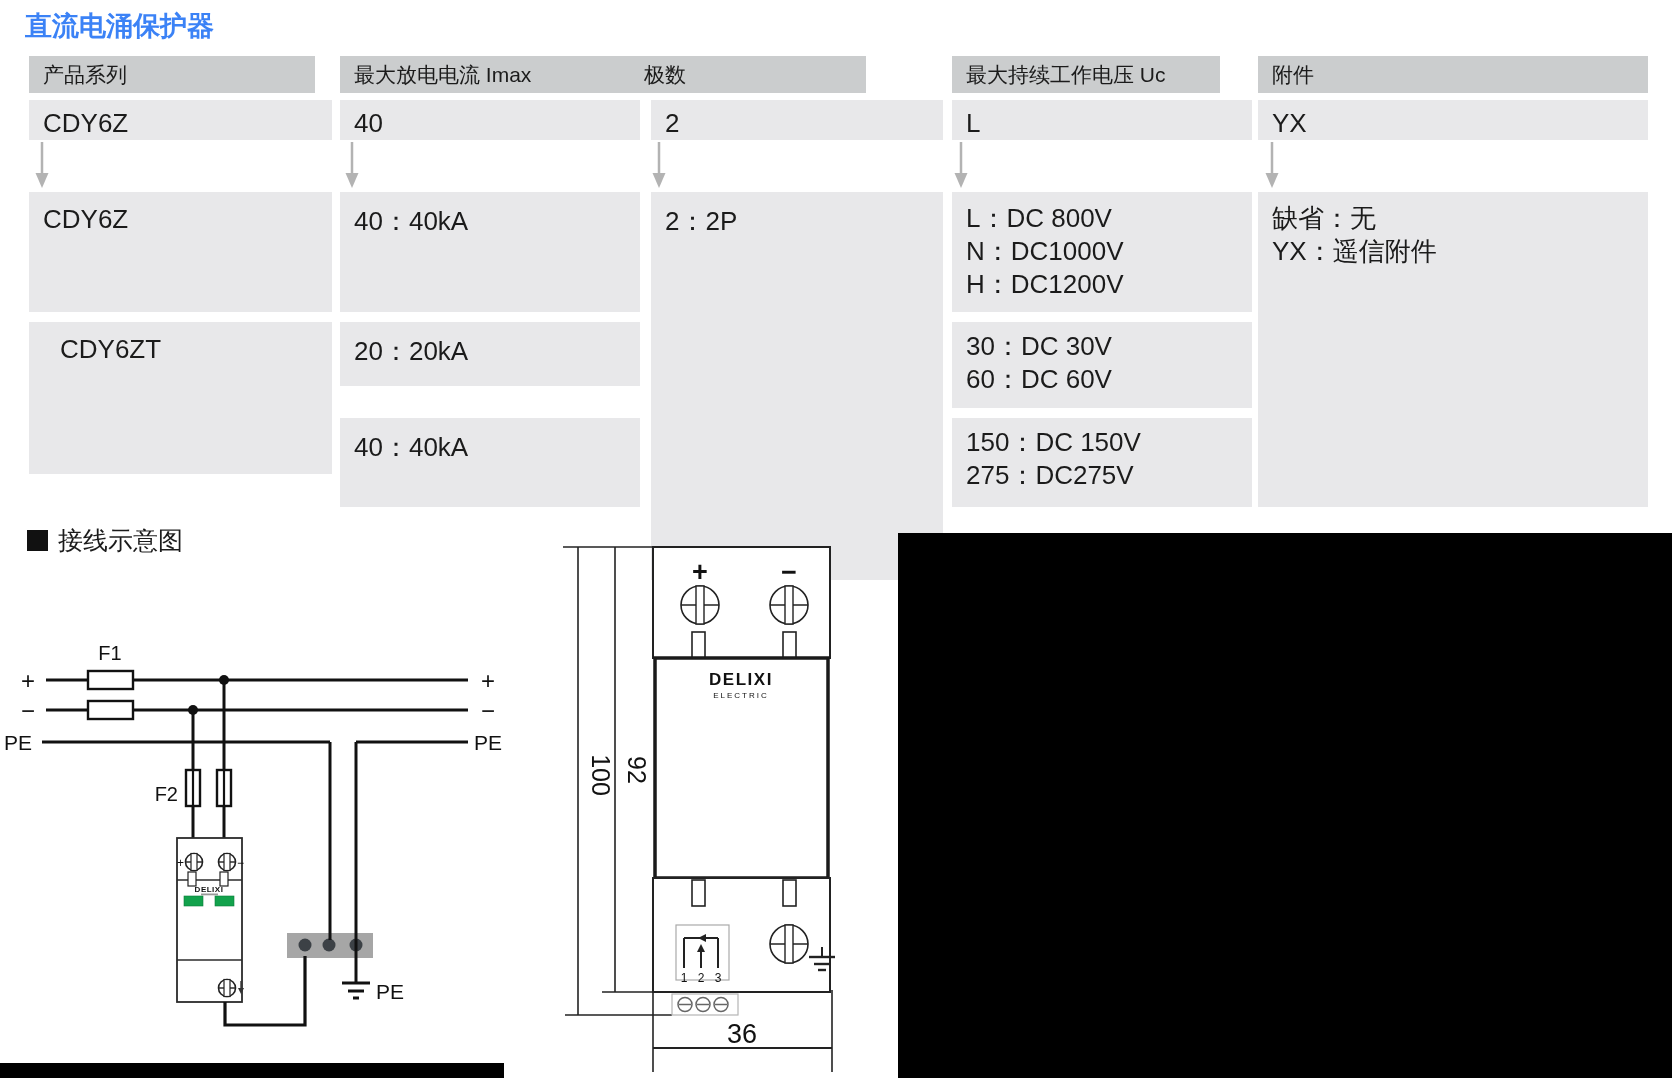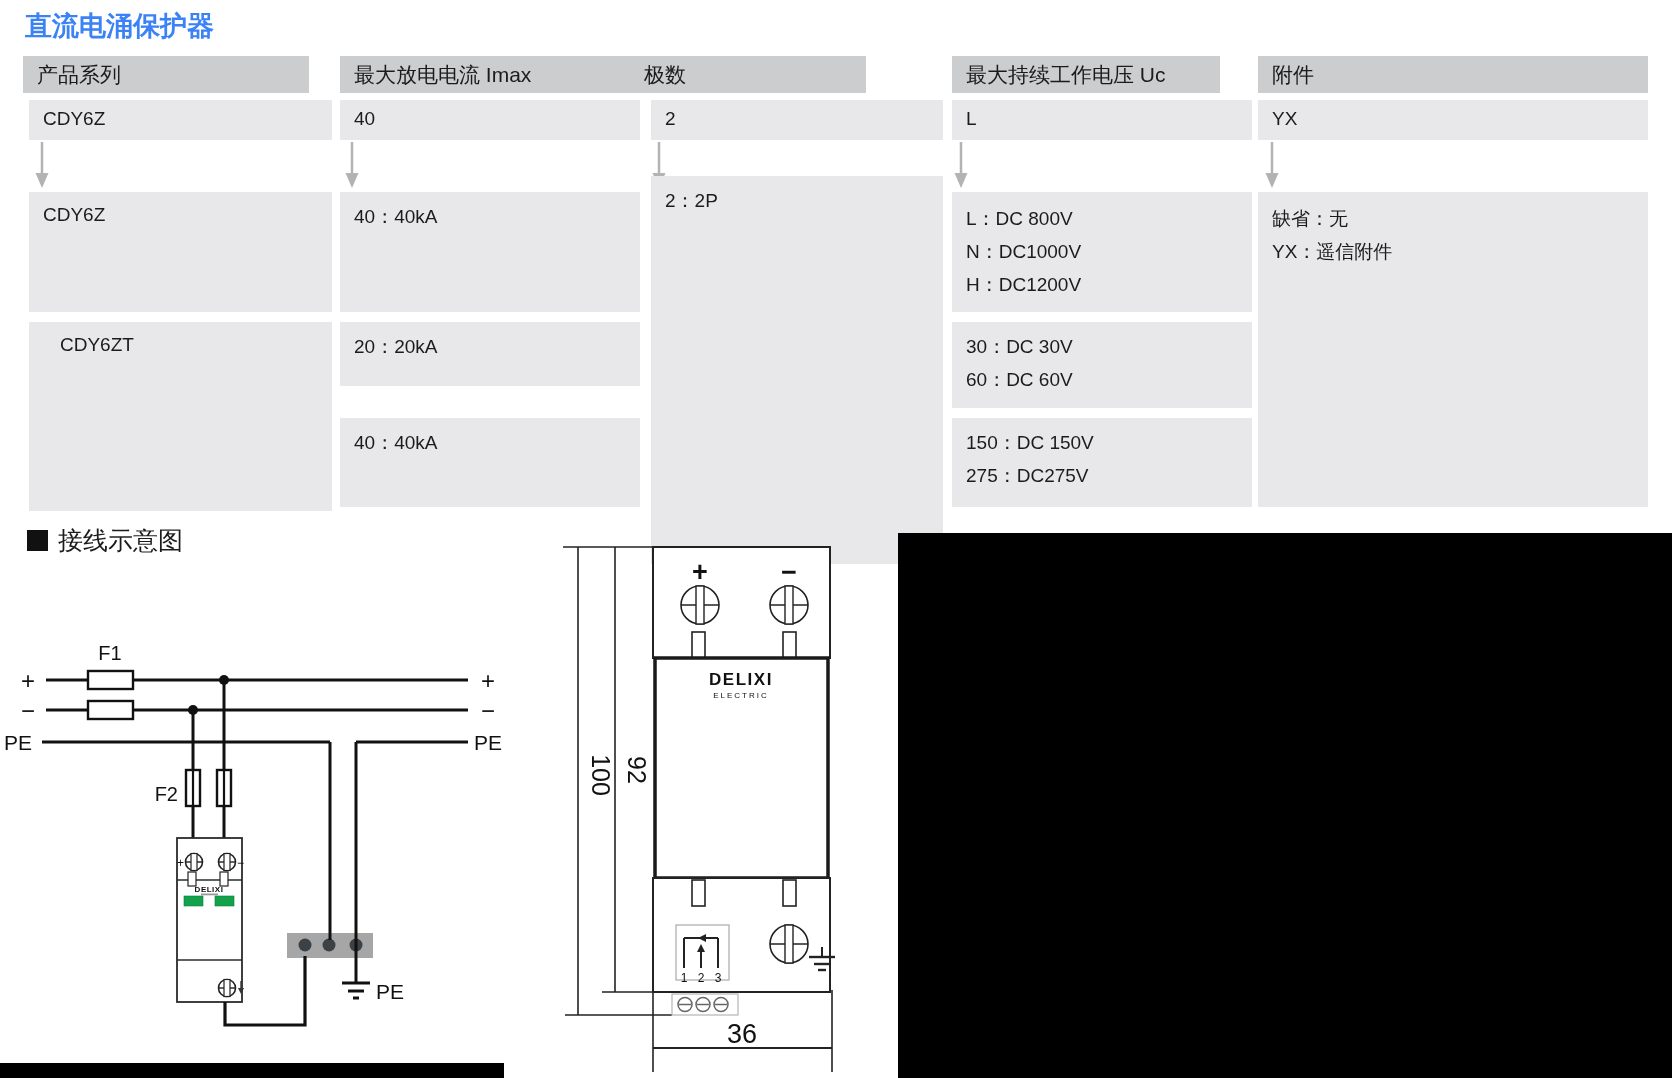--- a/index.html
+++ b/index.html
@@ -5,37 +5,37 @@
   html,body{margin:0;padding:0;}
   body{
     width:1672px;height:1078px;position:relative;overflow:hidden;
     background:#ffffff;font-family:"Liberation Sans","DejaVu Sans",sans-serif;
     color:#1b1b1b;
   }
   .abs{position:absolute;box-sizing:border-box;}
   
   .th{background:#cbcdce;font-size:21px;display:flex;align-items:center;
       padding-left:14px;color:#1b1b1b;}
-  .td{background:#e8e8ea;font-size:19px;padding:12px 0 0 14px;color:#1b1b1b;}
+  .td{background:#e8e8ea;font-size:26px;padding:12px 0 0 14px;color:#1b1b1b;}
   .td .ln{line-height:33px;white-space:nowrap;}
   .arrow{width:16px;height:46px;}
   
   .sec-head{display:flex;align-items:center;gap:10px;font-size:25px;font-weight:500;}
   .sec-head .sq{width:21px;height:21px;background:#111;}
   
   .page-title{font-size:27px;font-weight:bold;}
   .blackbox{background:#000;}
   svg text{font-family:"Liberation Sans","DejaVu Sans",sans-serif;fill:#111;}
 </style>
 </head>
 <body>
 
 <div class="abs page-title" style="left:25px;top:8px;color:#3b82f6;">直流电涌保护器</div>
 
-<div class="abs th" style="left:23px;top:56px;width:286px;height:37px;">产品系列</div>
+<div class="abs th" style="left:29px;top:56px;width:286px;height:37px;">产品系列</div>
 <div class="abs th" style="left:340px;top:56px;width:300px;height:37px;">最大放电电流 Imax</div>
 <div class="abs th" style="left:630px;top:56px;width:236px;height:37px;font-family:Liberation Mono, monospace;">极数</div>
 <div class="abs th" style="left:952px;top:56px;width:268px;height:37px;">最大持续工作电压 Uc</div>
 <div class="abs th" style="left:1258px;top:56px;width:390px;height:37px;">附件</div>
 
 <div class="abs td" style="left:29px;top:100px;width:303px;height:40px;padding-top:8px;">CDY6Z</div>
 <div class="abs td" style="left:340px;top:100px;width:300px;height:40px;padding-top:8px;">40</div>
 <div class="abs td" style="left:651px;top:100px;width:292px;height:40px;padding-top:8px;">2</div>
 <div class="abs td" style="left:952px;top:100px;width:300px;height:40px;padding-top:8px;">L</div>
 <div class="abs td" style="left:1258px;top:100px;width:390px;height:40px;padding-top:8px;">YX</div>
@@ -56,32 +56,32 @@
   <line x1="8" y1="0" x2="8" y2="33" stroke="#b3b3b3" stroke-width="2.5"></line>
   <polygon points="1.5,31 14.5,31 8,46" fill="#b3b3b3"></polygon>
 </svg>
 <svg class="abs arrow" style="left:1264px;top:142px;" viewBox="0 0 16 46">
   <line x1="8" y1="0" x2="8" y2="33" stroke="#b3b3b3" stroke-width="2.5"></line>
   <polygon points="1.5,31 14.5,31 8,46" fill="#b3b3b3"></polygon>
 </svg>
 
 <div class="abs td" style="left:29px;top:192px;width:303px;height:120px;">CDY6Z</div>
 <div class="abs td" style="left:340px;top:192px;width:300px;height:120px;">40：40kA</div>
-<div class="abs td" style="left:651px;top:176px;width:292px;height:388px;">2：2P</div>
+<div class="abs td" style="left:651px;top:192px;width:292px;height:388px;">2：2P</div>
 <div class="abs td" style="left:952px;top:192px;width:300px;height:120px;padding-top:10px;">
   <div class="ln">L：DC 800V</div>
   <div class="ln">N：DC1000V</div>
   <div class="ln">H：DC1200V</div>
 </div>
 <div class="abs td" style="left:1258px;top:192px;width:390px;height:315px;padding-top:10px;">
   <div class="ln">缺省：无</div>
   <div class="ln">YX：遥信附件</div>
 </div>
 
-<div class="abs td" style="left:29px;top:322px;width:303px;height:189px;padding-left:31px;">CDY6ZT</div>
+<div class="abs td" style="left:29px;top:322px;width:303px;height:152px;padding-left:31px;">CDY6ZT</div>
 <div class="abs td" style="left:340px;top:322px;width:300px;height:64px;">20：20kA</div>
 <div class="abs td" style="left:952px;top:322px;width:300px;height:86px;padding-top:8px;">
   <div class="ln">30：DC 30V</div>
   <div class="ln">60：DC 60V</div>
 </div>
 <div class="abs td" style="left:340px;top:418px;width:300px;height:89px;">40：40kA</div>
 <div class="abs td" style="left:952px;top:418px;width:300px;height:89px;padding-top:8px;">
   <div class="ln">150：DC 150V</div>
   <div class="ln">275：DC275V</div>
 </div>

